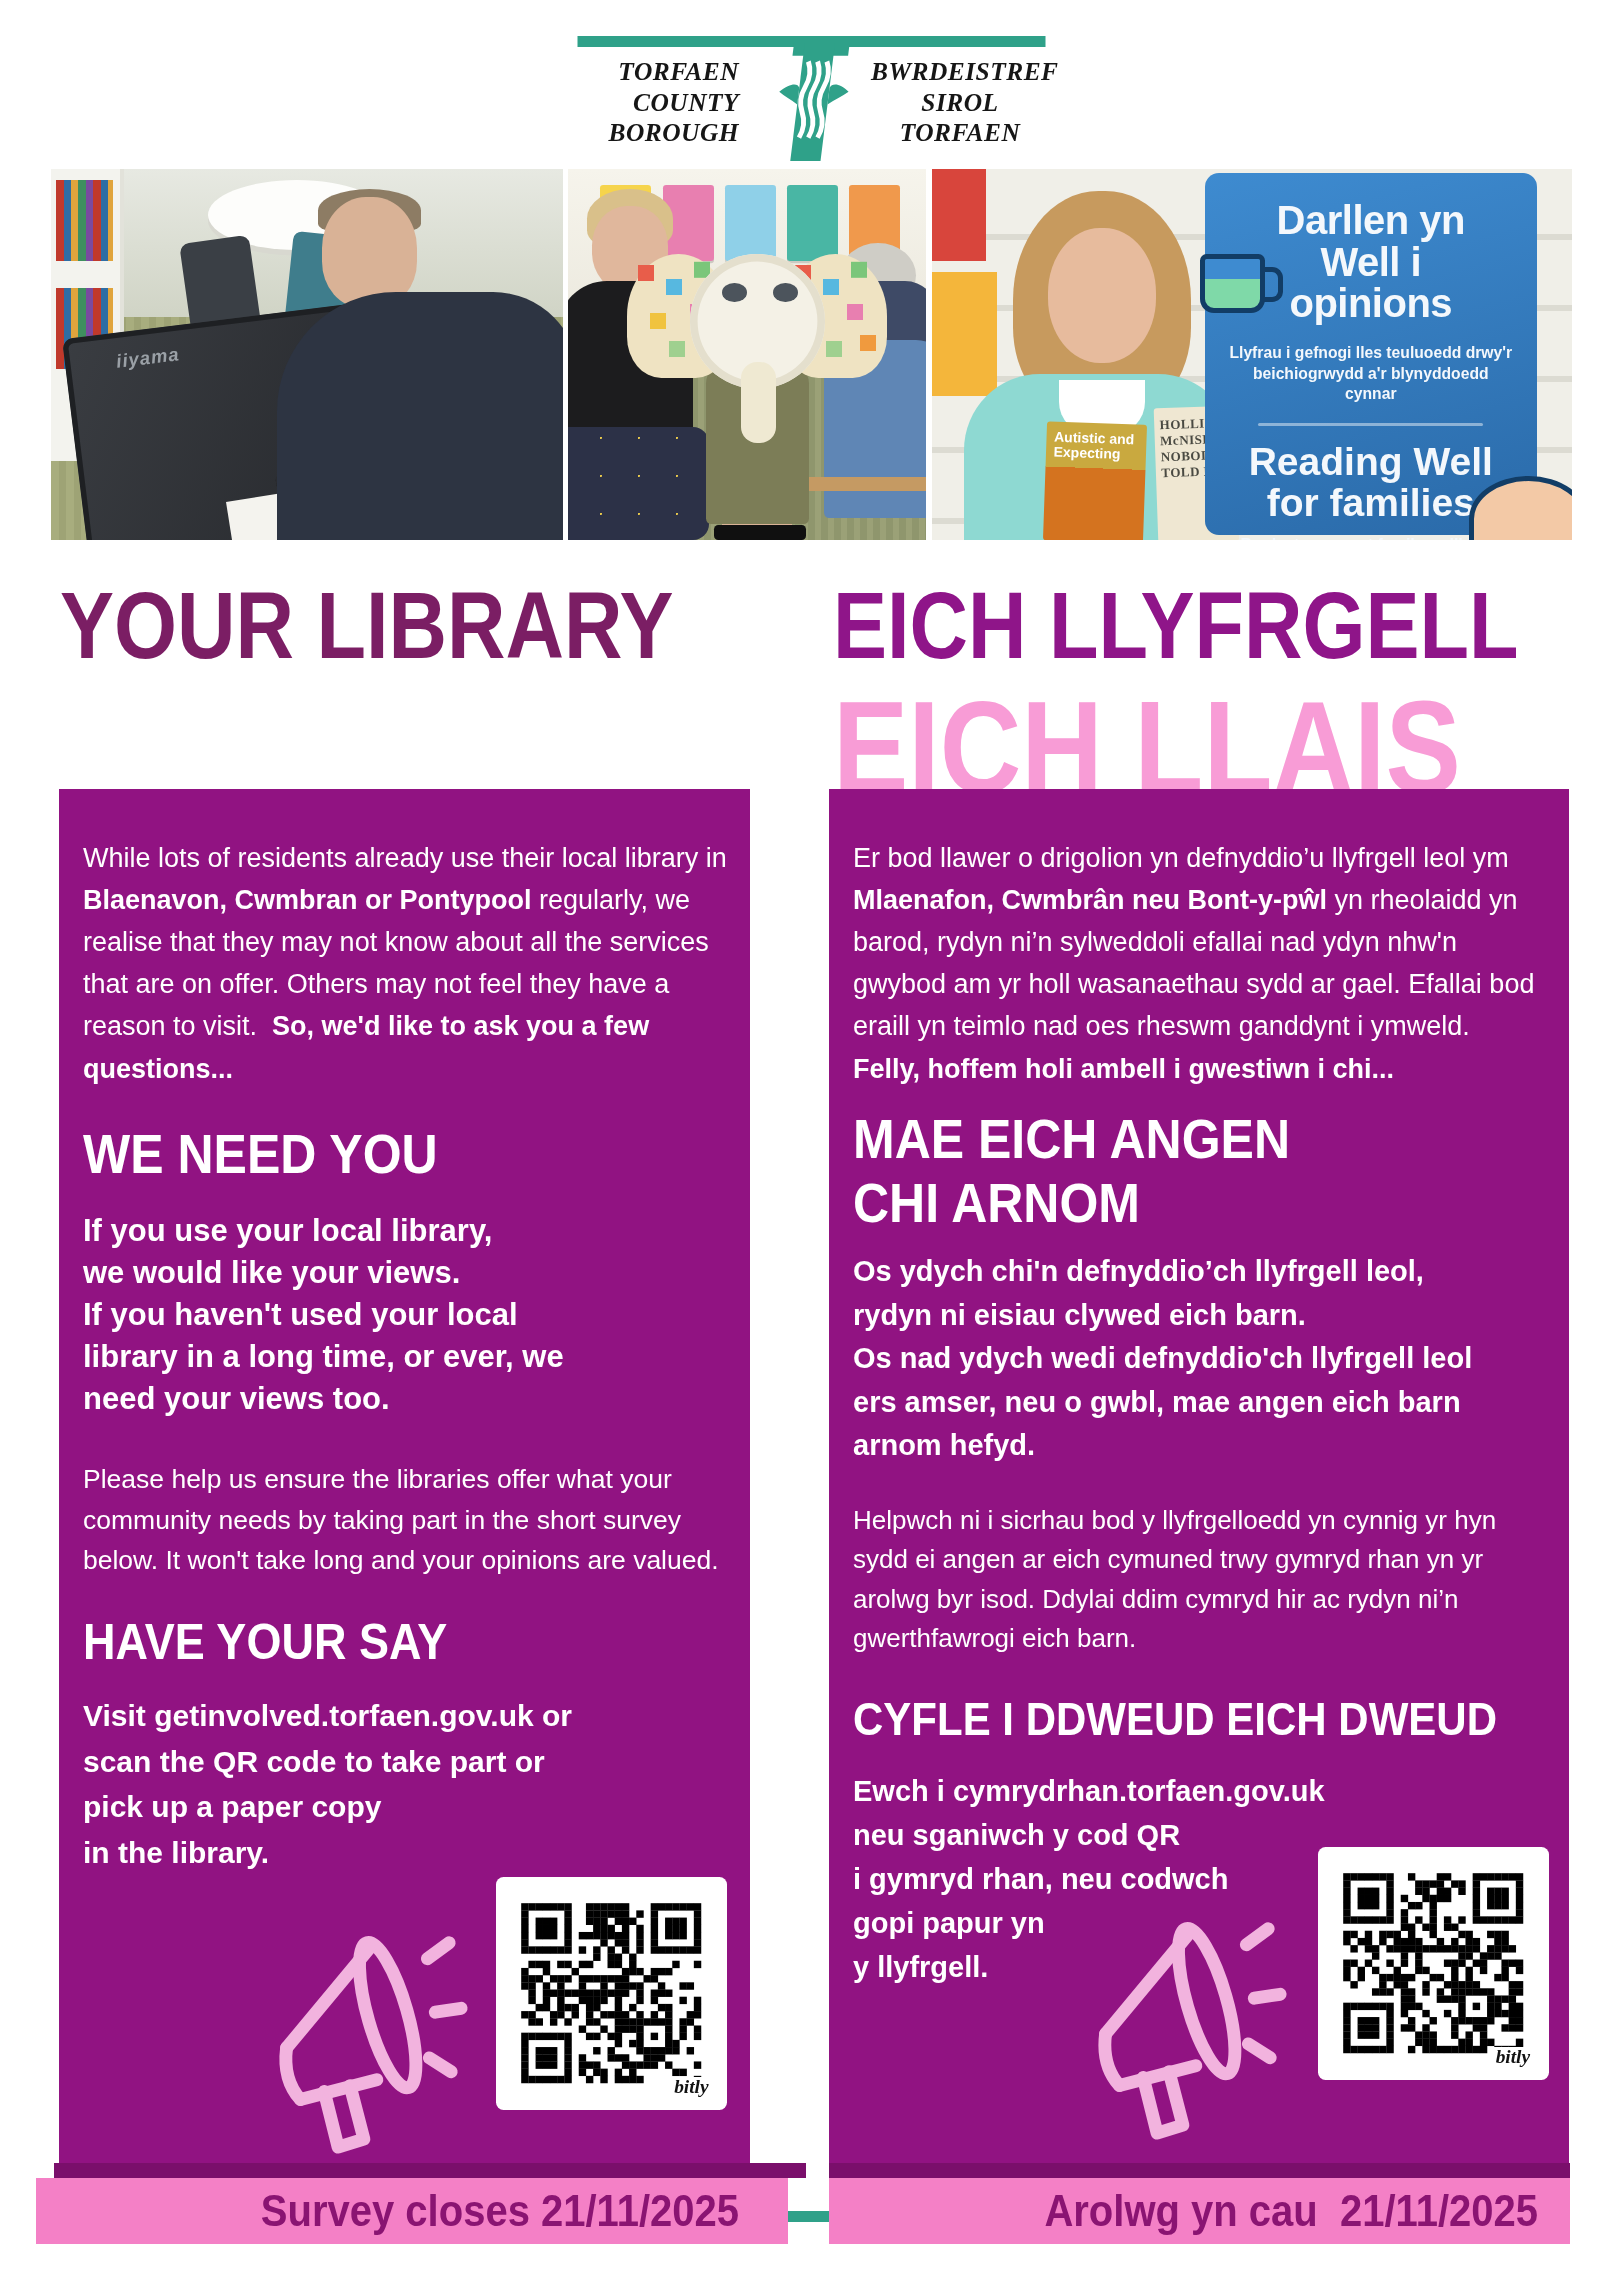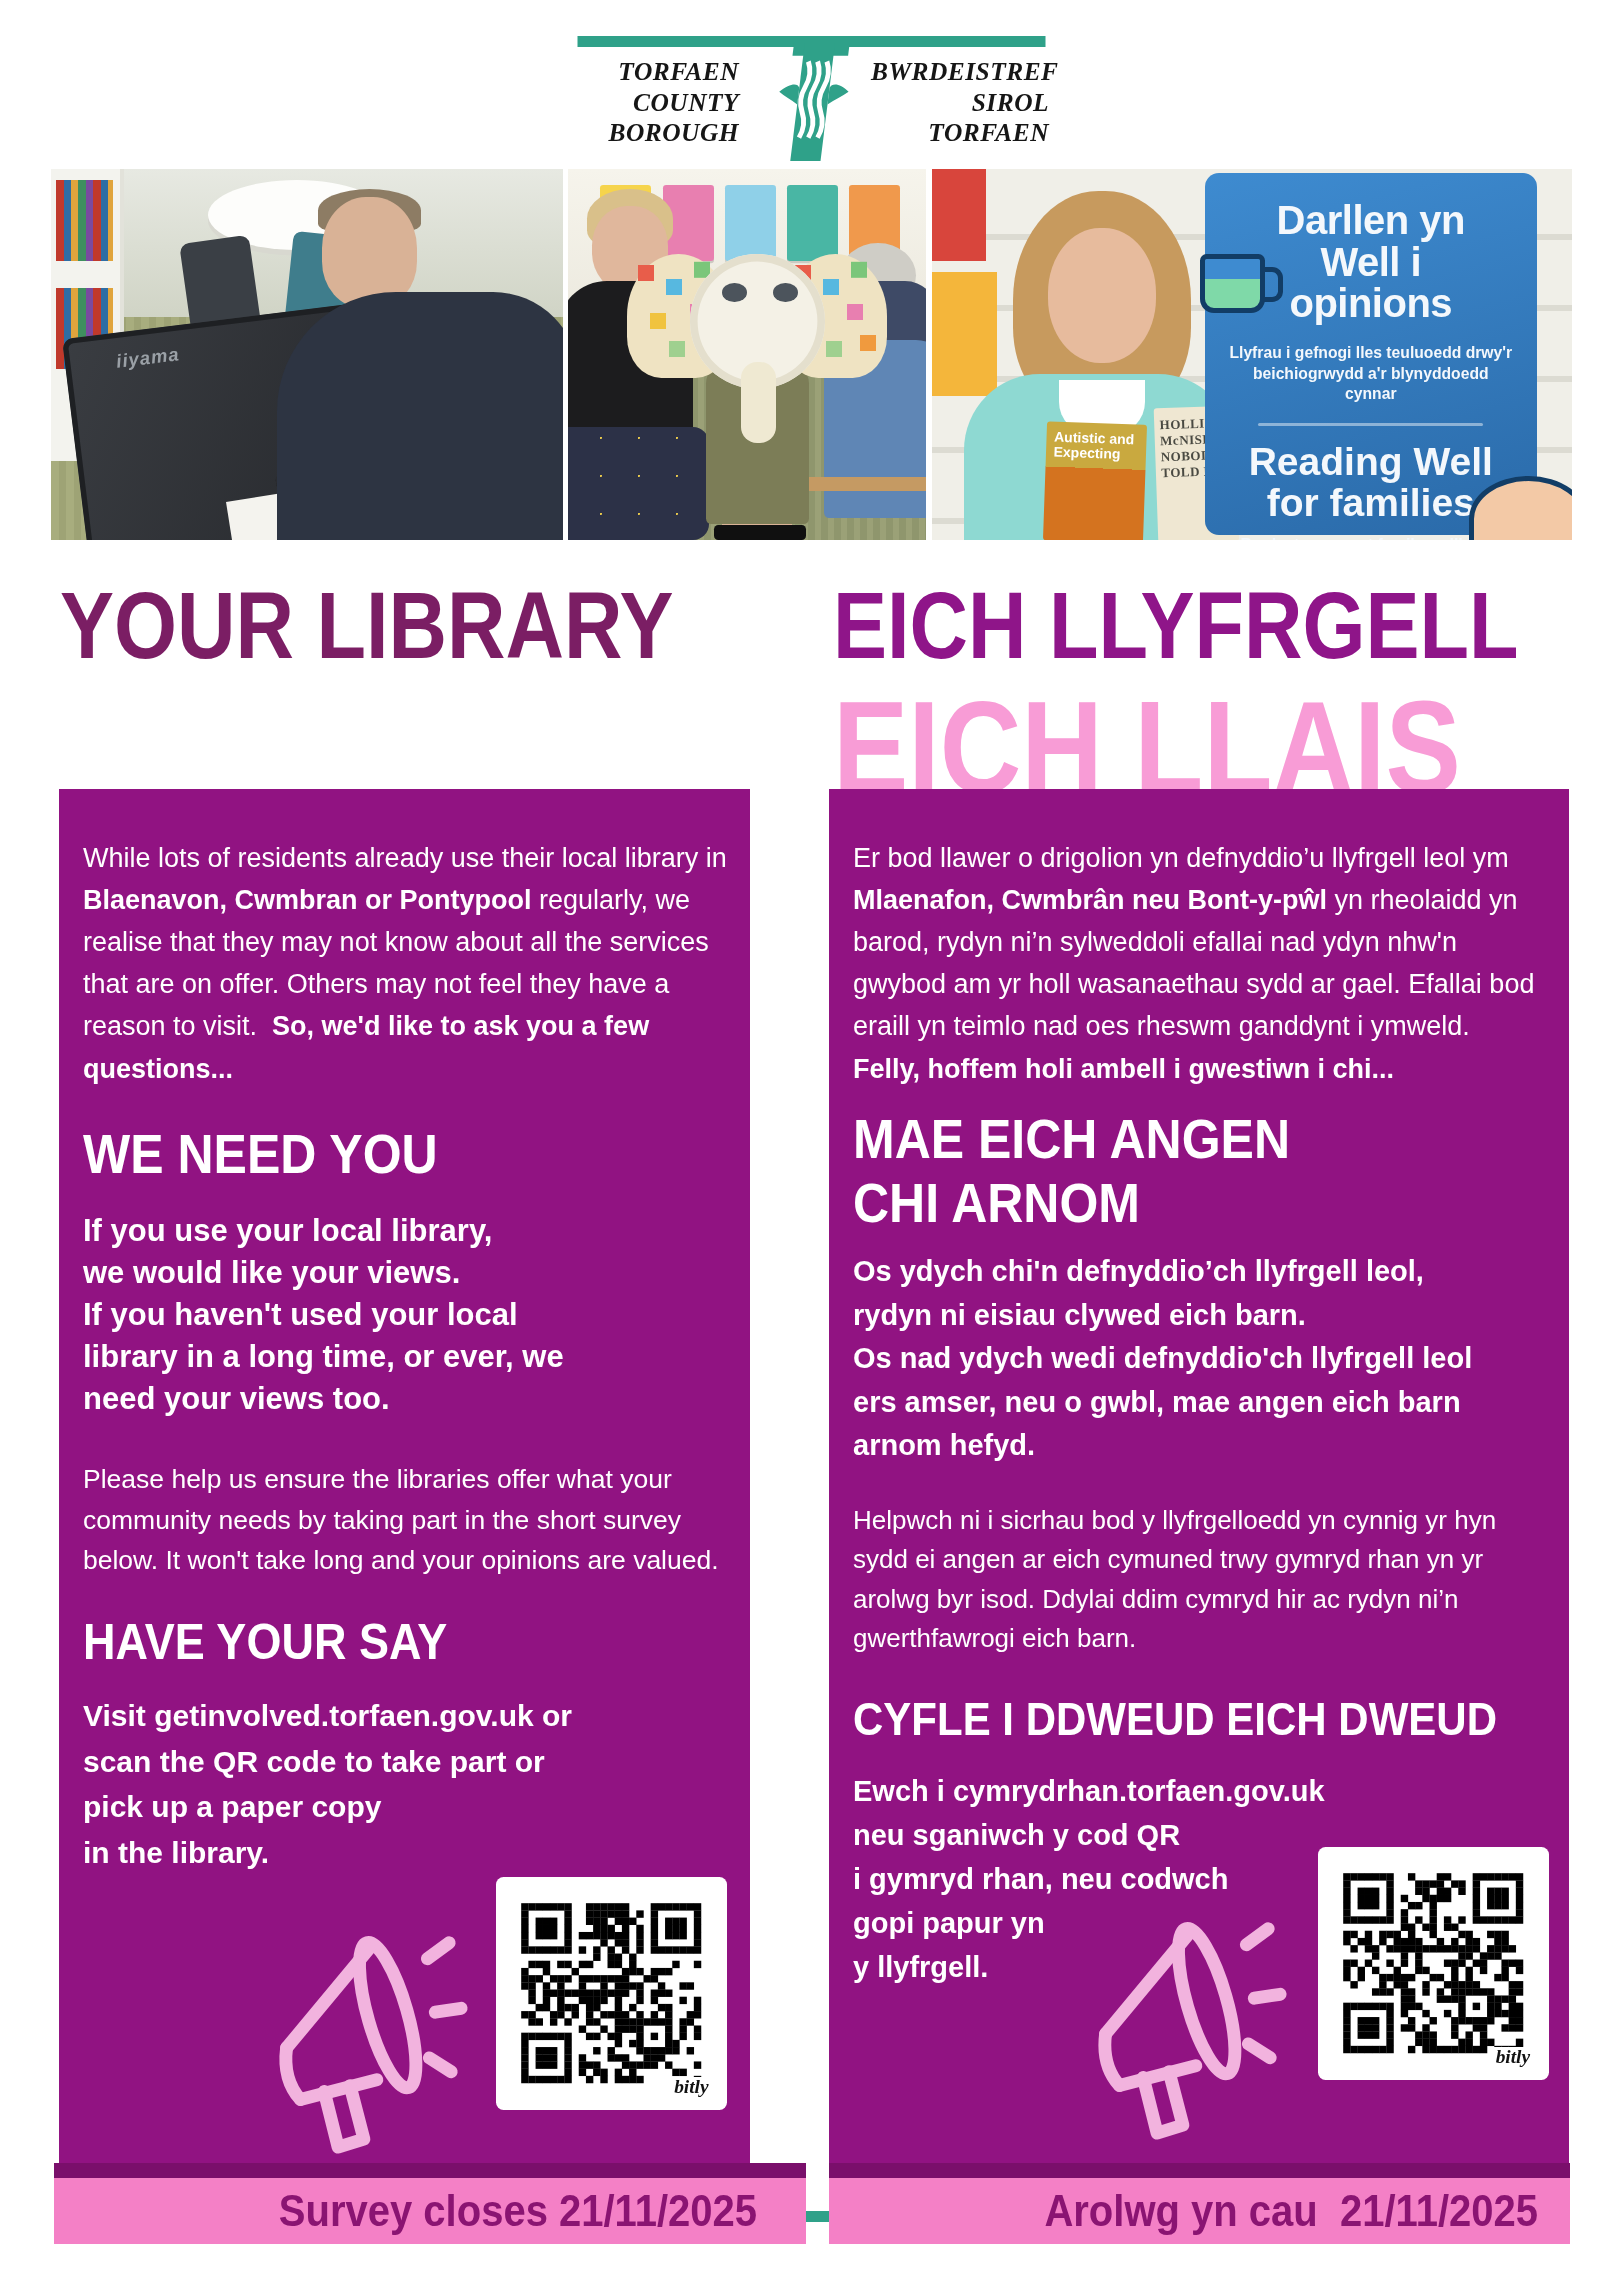--- a/index.html
+++ b/index.html
@@ -19,21 +19,21 @@
   .page{position:relative;width:1623px;height:2295px;background:#fff;overflow:hidden;margin:0 auto;}
 
   
   .logo{position:absolute;left:50%;transform:translateX(-50%);top:33px;width:475px;height:138px;}
   .logo .bar{position:absolute;left:3.2px;right:3.2px;height:11.3px;background:var(--brand-green);}
   .logo .bar.top{top:3.2px;}
   .logo .bar.bot{bottom:3.2px;}
   .logo-inner{position:absolute;top:14.6px;bottom:14.6px;left:0;right:0;display:flex;align-items:center;justify-content:center;gap:8px;}
   .logo-text{font-family:"Liberation Serif",serif;font-style:italic;font-weight:bold;font-size:25.4px;line-height:1.22;color:#161616;letter-spacing:0.5px;}
   .logo-text.l{text-align:right;width:165px;}
-  .logo-text.r{text-align:right;width:178px;font-style:italic;}
+  .logo-text.r{text-align:center;width:178px;font-style:italic;}
   .logo-mark{width:116px;height:122px;flex:0 0 auto;}
 
   
   .photos{position:absolute;left:51px;top:169px;width:1520px;height:371px;display:flex;gap:5.4px;}
   .photo{position:relative;overflow:hidden;flex:0 0 auto;height:100%;}
   .p1{width:512px;}
   .p2{width:358px;}
   .p3{width:640px;}
   .abs{position:absolute;}
 
@@ -133,21 +133,21 @@
   .panel.right .qrbox{right:20.5px;bottom:84px;}
   .qrbox svg{width:100%;height:100%;display:block;background:#fff;}
   .bitly{position:absolute;right:18.4px;bottom:14px;font-family:"Liberation Serif",serif;font-style:italic;font-weight:bold;font-size:19.4px;color:#111;background:#fff;padding-left:4.3px;line-height:1;}
 
   
   .strip{position:absolute;top:2163px;height:14.6px;background:var(--footer-strip-purple);}
   .strip.sl{left:54px;width:752px;}
   .strip.sr{left:829px;width:741px;}
   .bar{position:absolute;top:2178px;height:66px;background:var(--footer-bar-pink);color:var(--footer-text-purple);font-weight:bold;font-size:40px;display:flex;align-items:center;justify-content:flex-end;}
   .bar span{white-space:pre;display:inline-block;transform:scaleY(1.1);}
-  .bar.bl{left:54px;width:752px;padding-right:49px;}
+  .bar.bl{left:36px;width:752px;padding-right:49px;}
   .bar.br{left:829px;width:741px;padding-right:32px;}
 </style>
 </head>
 <body>
 
 <div class="page">
 
   <header class="logo">
     <div class="bar top"></div>
     <div class="bar bot"></div>

